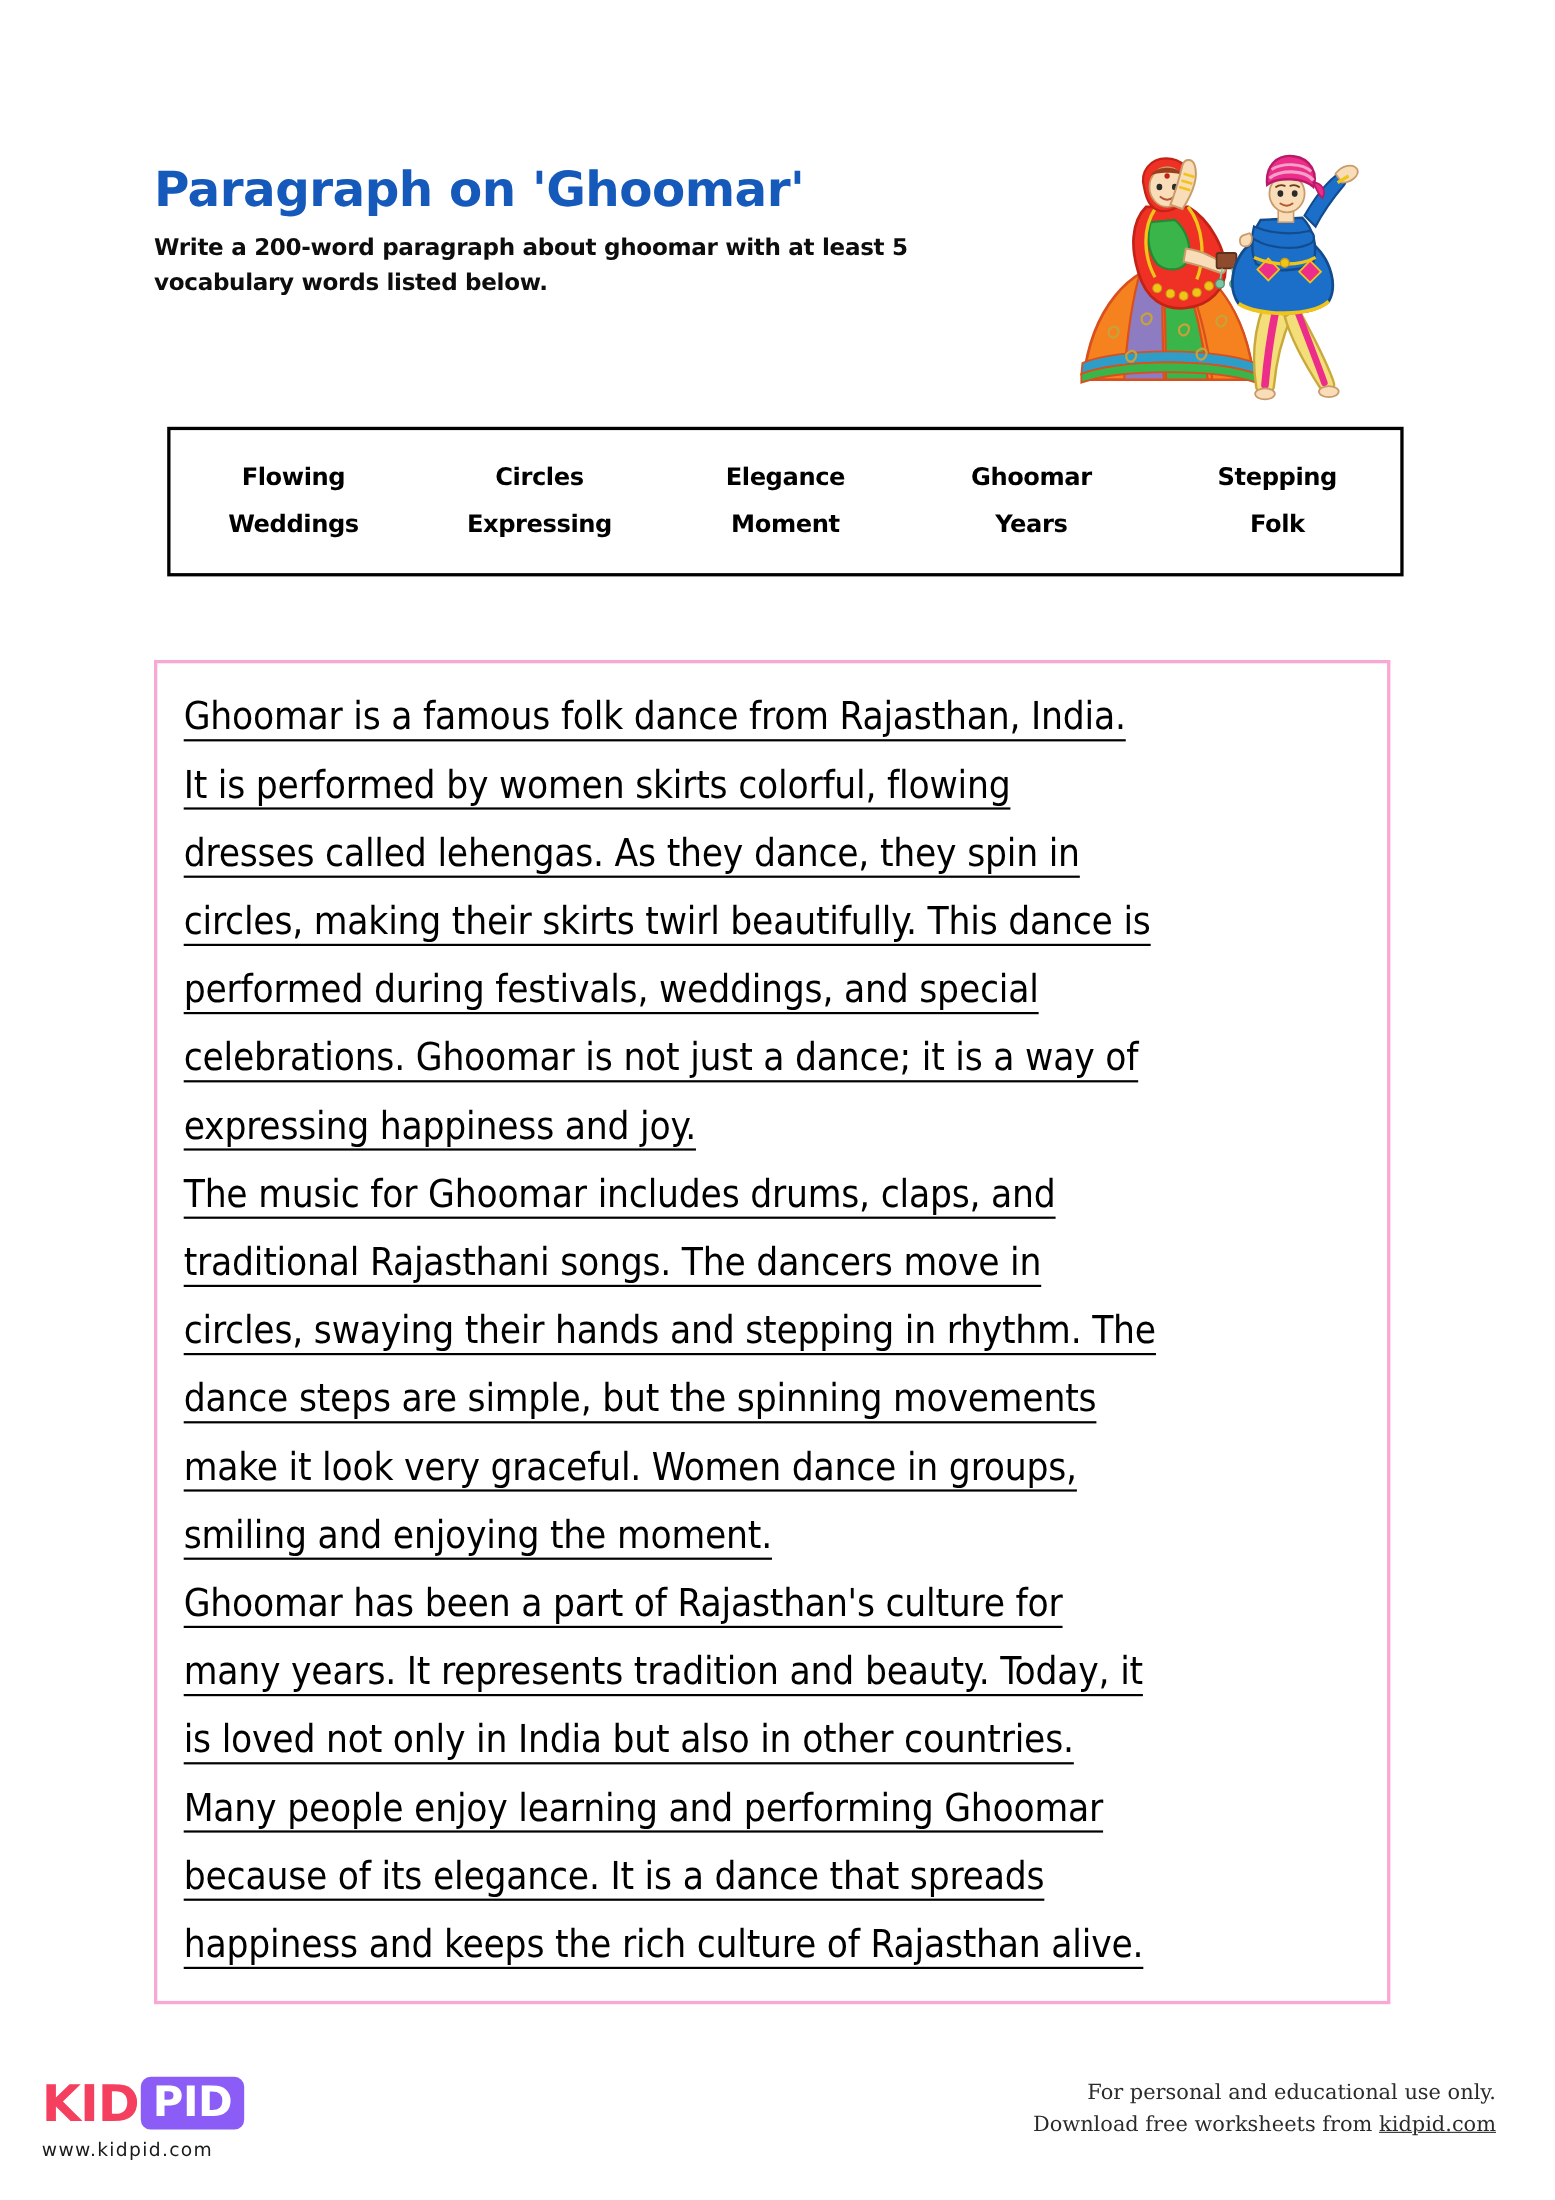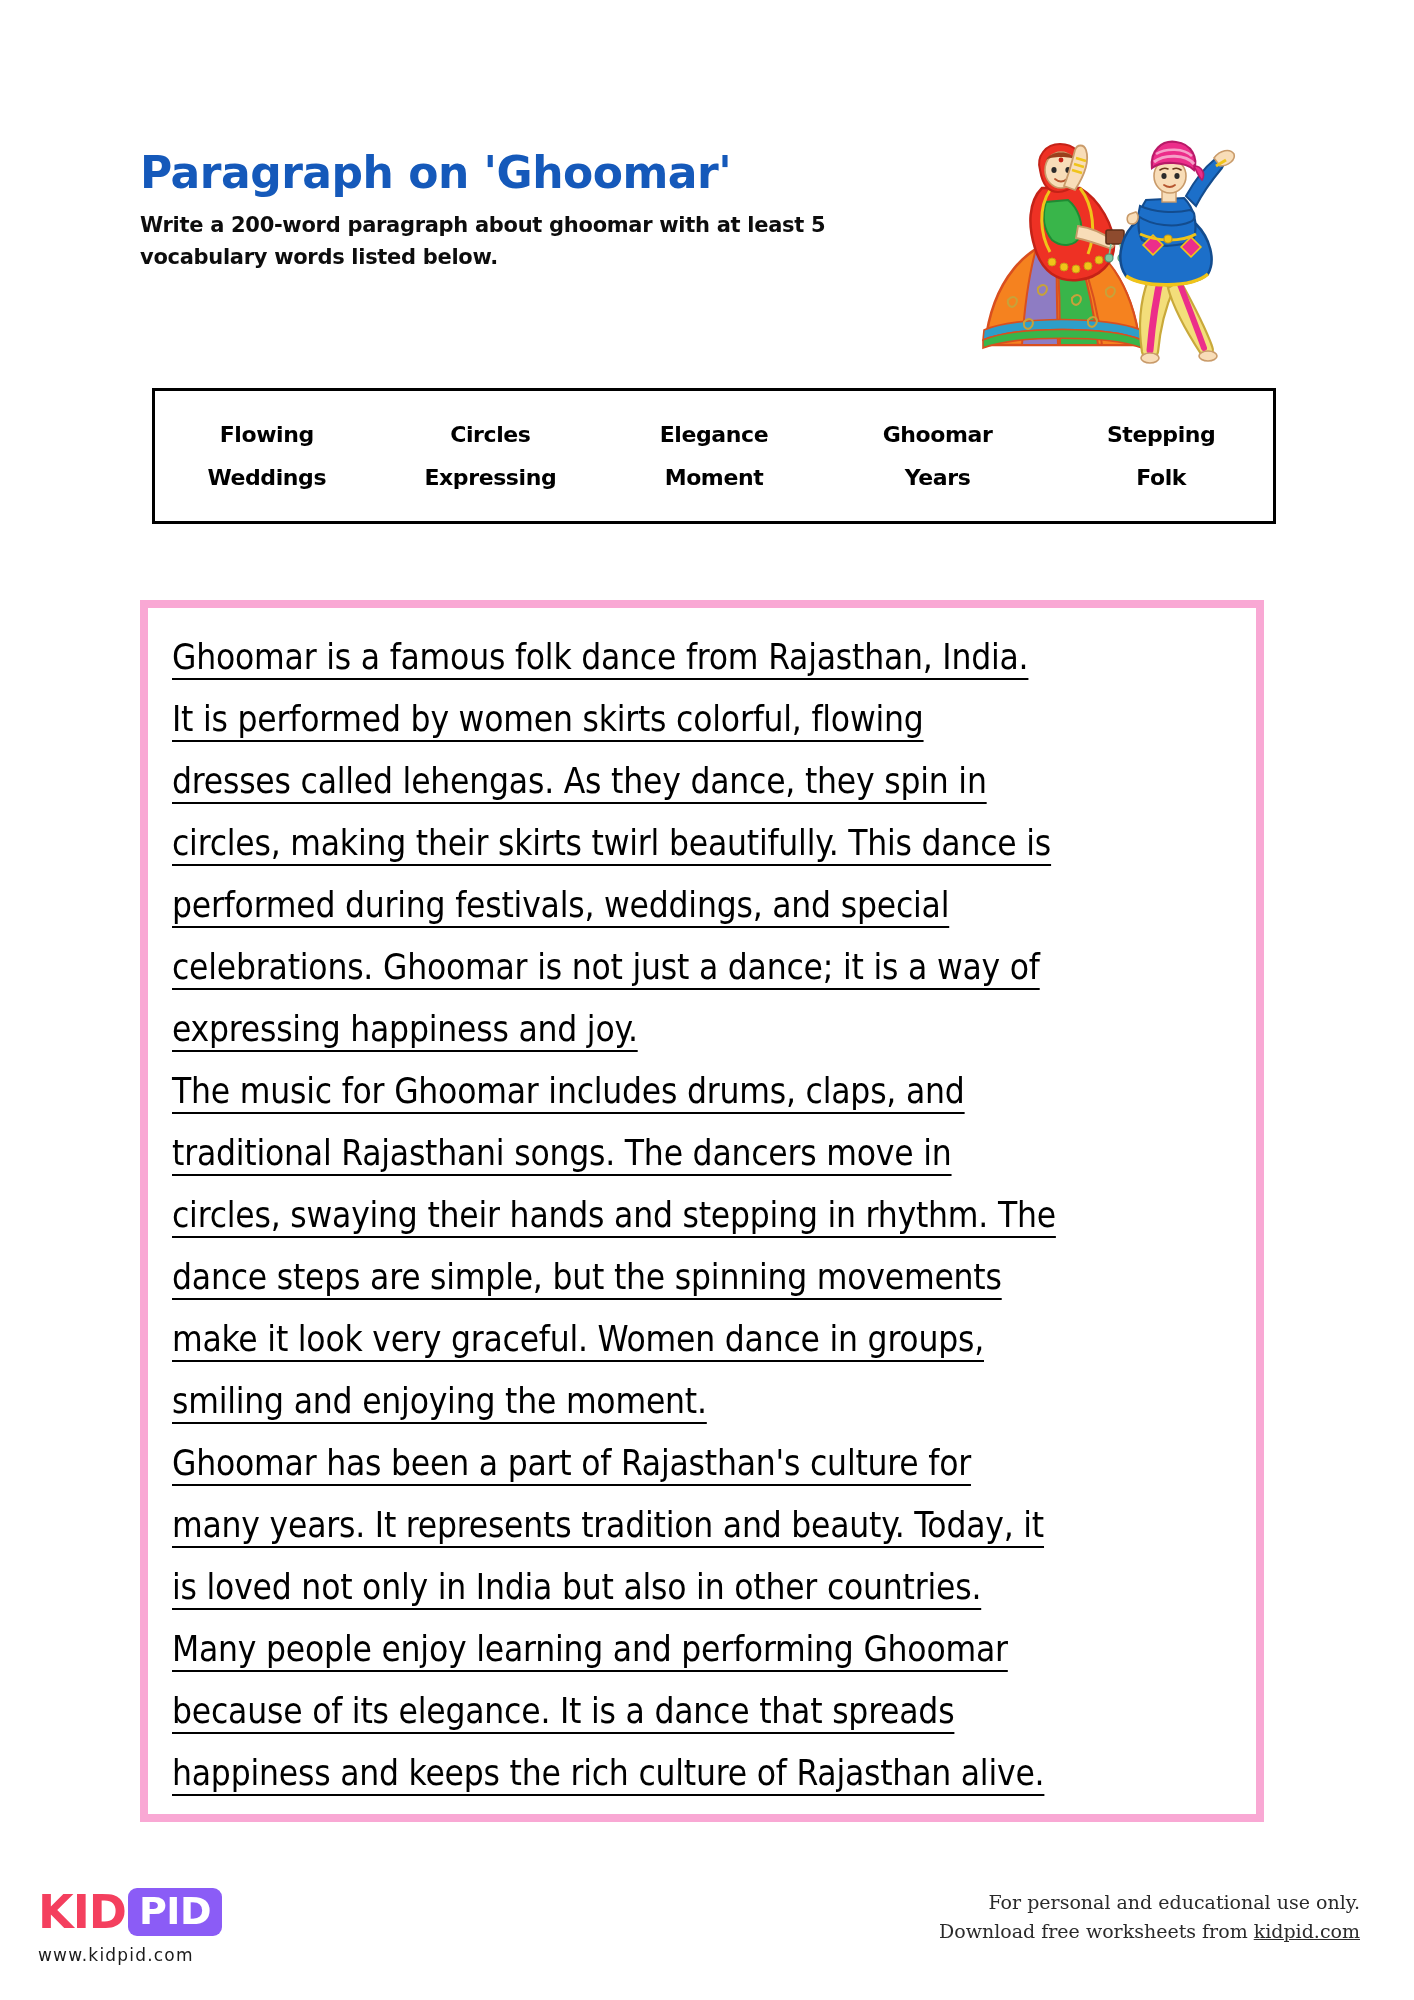--- a/index.html
+++ b/index.html
@@ -89,21 +89,21 @@
     letter-spacing: -0.4px;
   }
 
   
   .writing-box {
     position: absolute;
     left: 140px;
     top: 600px;
     width: 1124px;
     height: 1222px;
-    border: 8px solid #f9a8d4;
+    border: 3px solid #f9a8d4;
     box-sizing: border-box;
     padding: 18px 24px 10px 24px;
   }
   .para {
     margin: 0;
     font-family: "DejaVu Sans Condensed", "DejaVu Sans", sans-serif;
     font-size: 35px;
     font-weight: 400;
     color: #000000;
     line-height: 62px;

